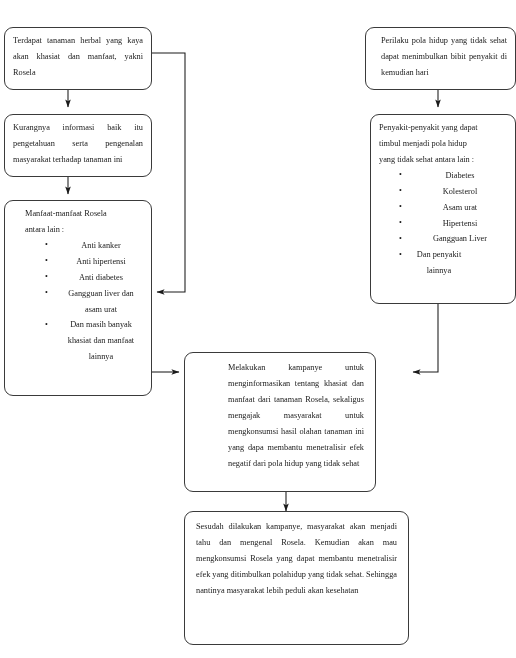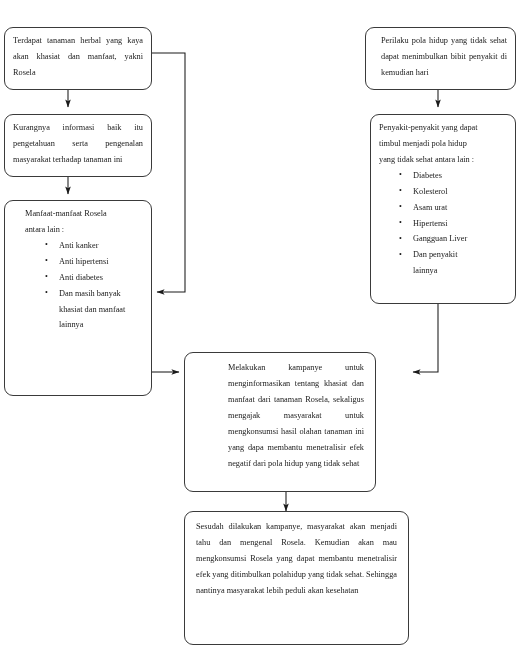--- a/index.html
+++ b/index.html
@@ -45,21 +45,21 @@
   .node p.plain {
     text-align: left;
   }
   ul.bullets {
     margin: 0;
     padding: 0 0 0 34px;
     list-style: none;
   }
   ul.bullets li {
     position: relative;
-    text-align: left;
+    text-align: center;
   }
   ul.bullets li::before {
     content: "\2022";
     position: absolute;
     left: -14px;
     top: -0.5px;
     font-size: 8px;
   }
 </style>
 </head>
@@ -98,20 +98,21 @@
   </div>
 
   <div class="node" style="left:4px; top:200px; width:148px; height:196px;padding-left:12px;">
     <div class="body">
       <p class="plain">Manfaat-manfaat Rosela</p>
       <p class="plain">antara lain :</p>
       <ul class="bullets">
         <li>Anti kanker</li>
         <li>Anti hipertensi</li>
         <li>Anti diabetes</li>
+        <li>Gangguan liver dan asam urat</li>
         <li>Dan masih banyak khasiat dan manfaat lainnya</li>
       </ul>
     </div>
   </div>
 
   <div class="node" style="left:365px; top:27px; width:151px; height:63px;padding-left:7px;">
     <div class="body">
       <p>Perilaku pola hidup yang   tidak sehat dapat menimbulkan bibit penyakit di kemudian hari</p>
     </div>
   </div>

